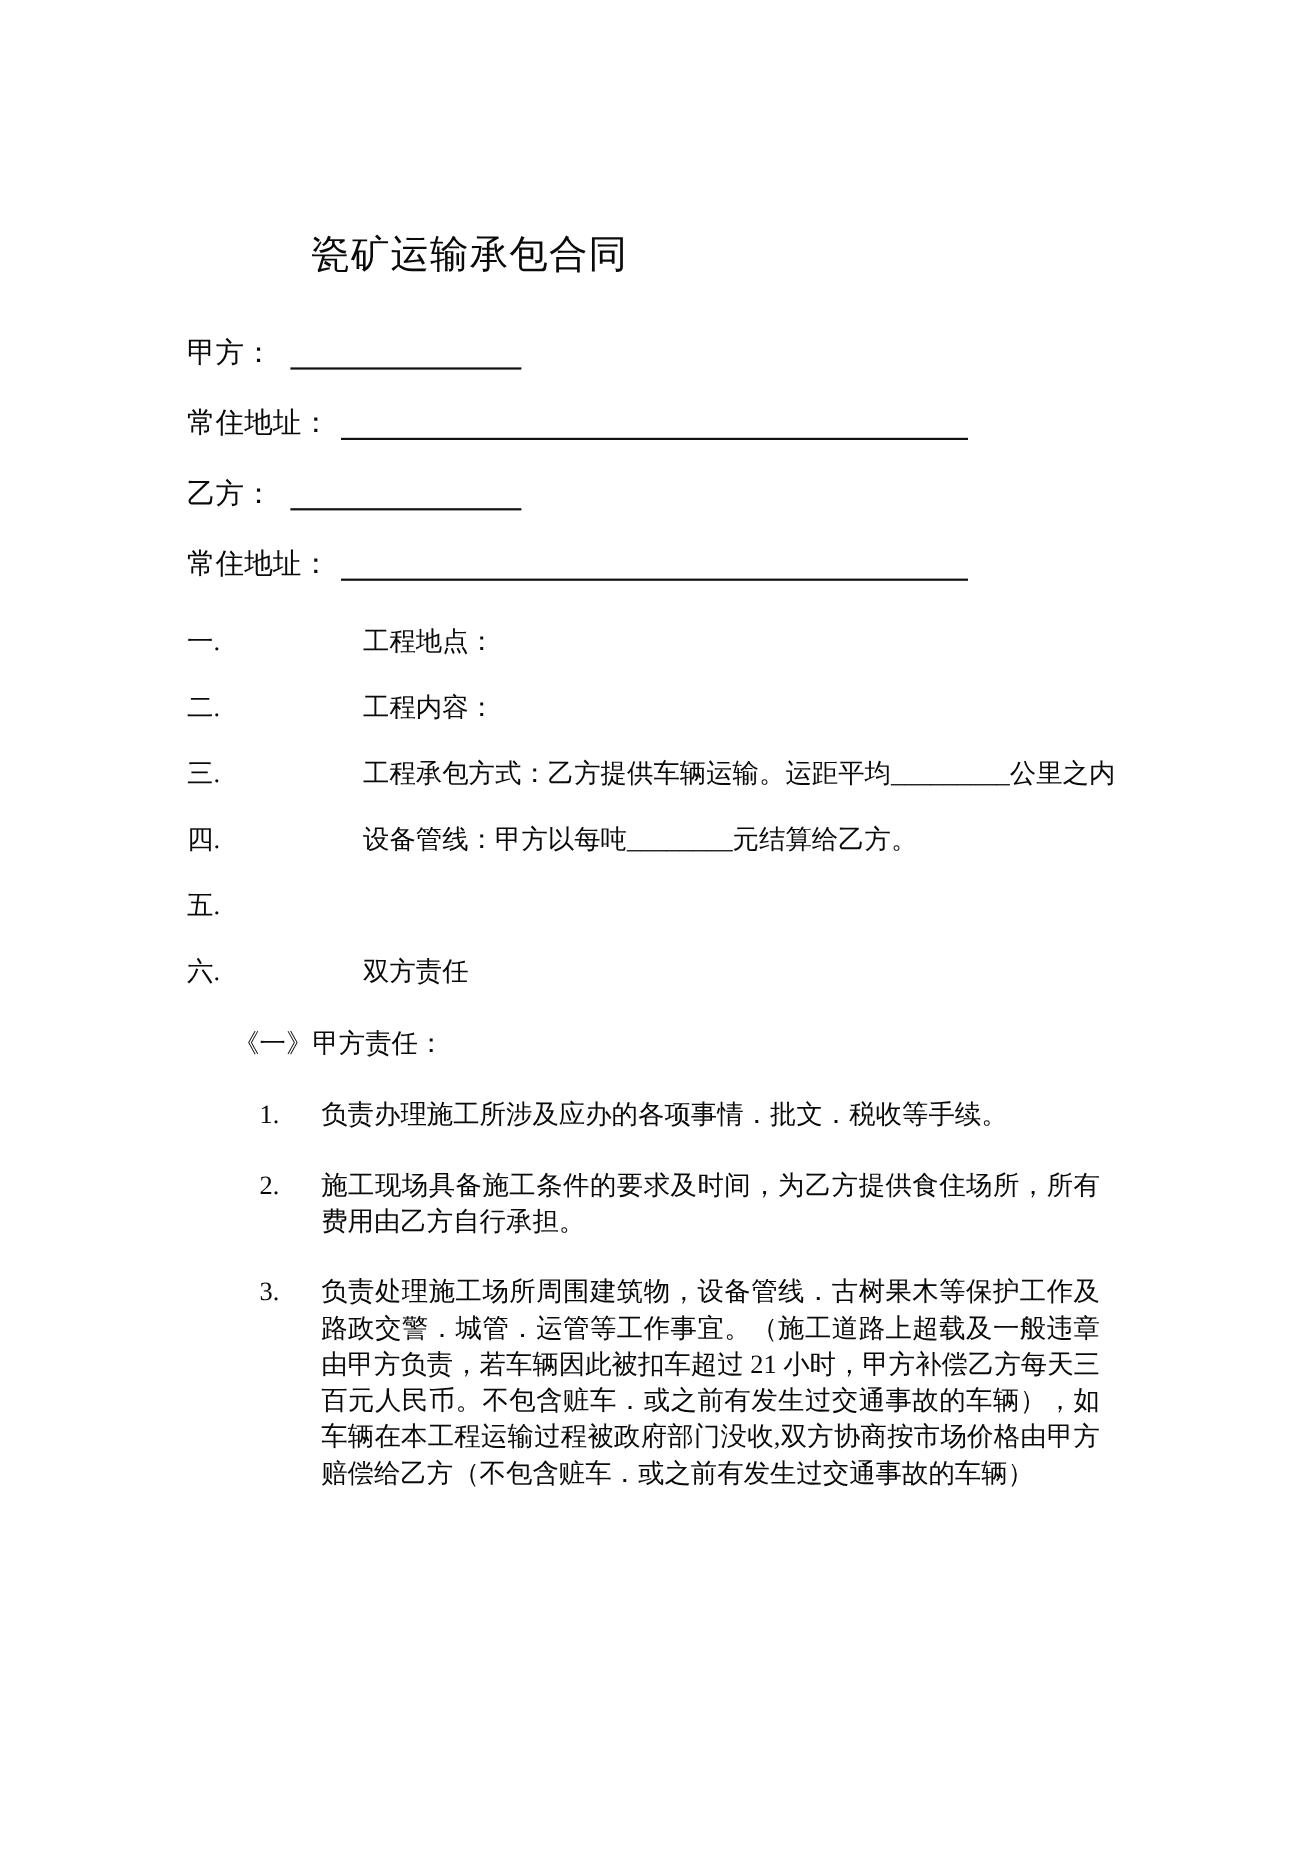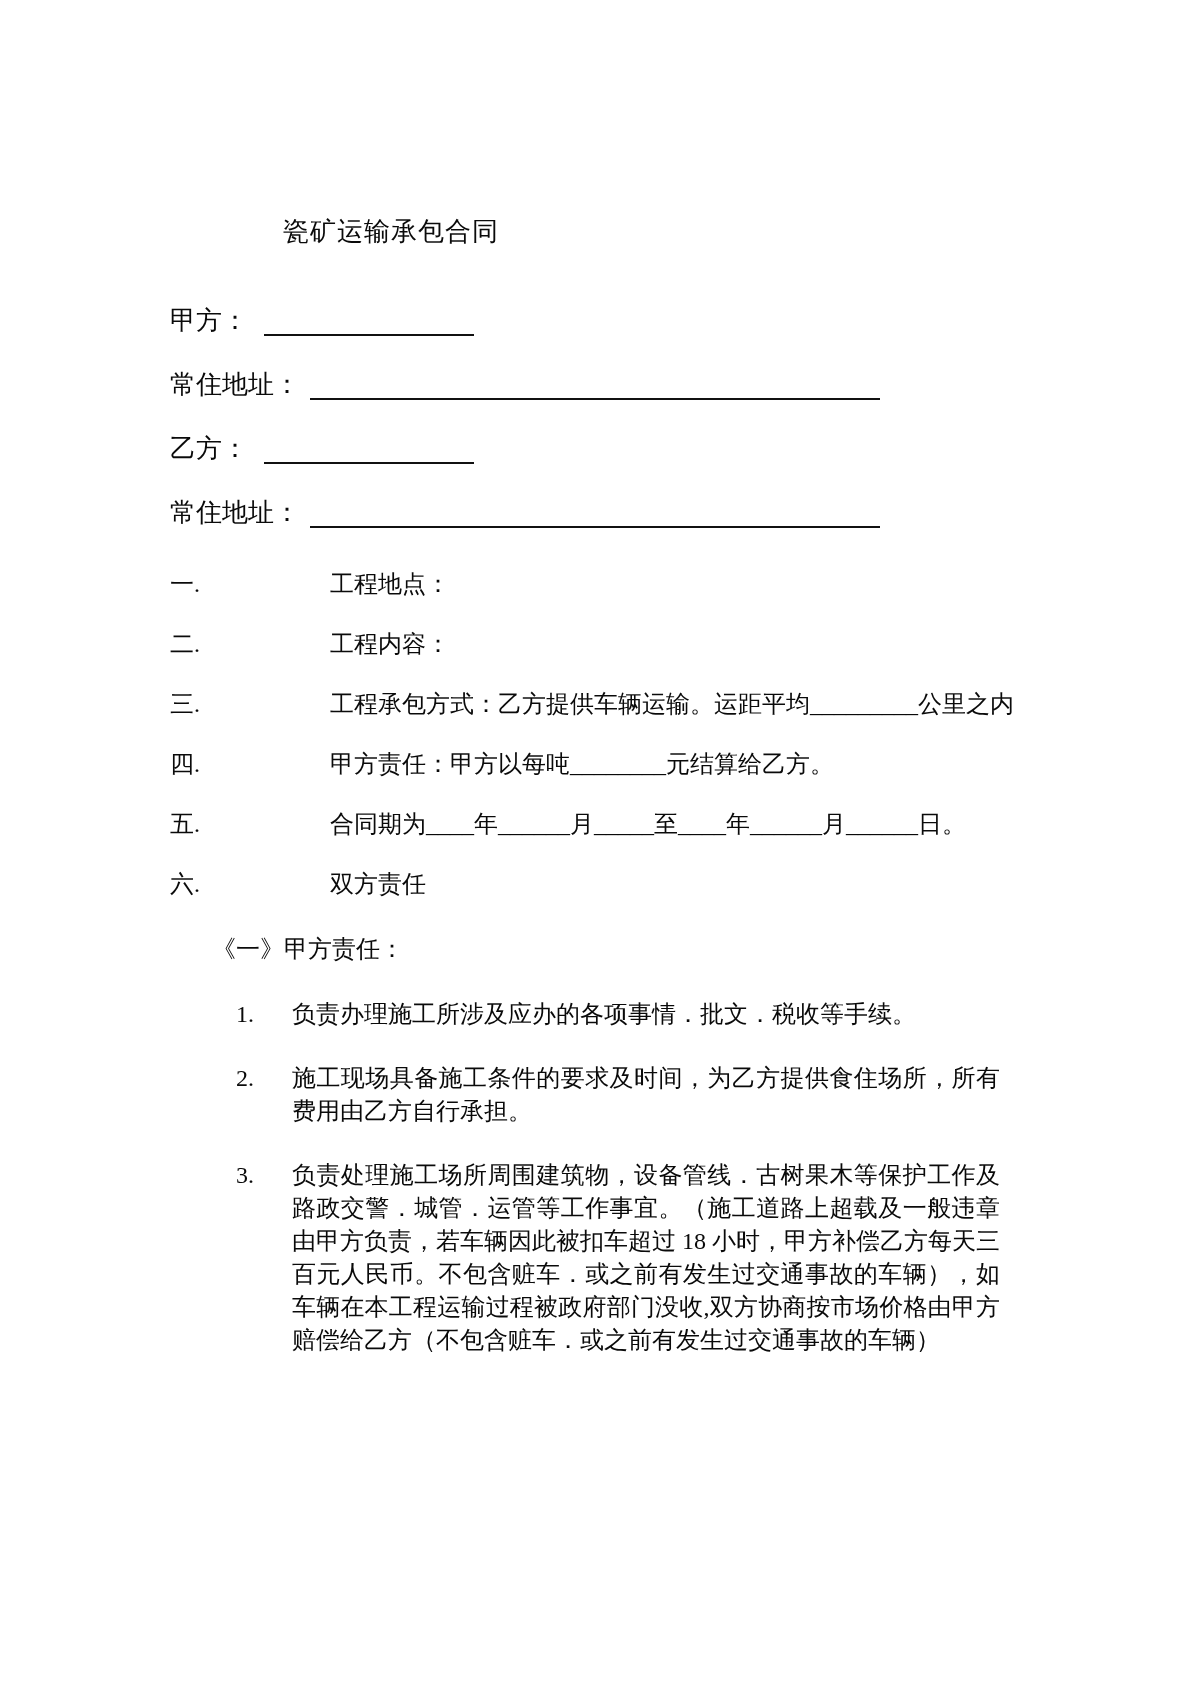--- a/index.html
+++ b/index.html
@@ -14,21 +14,21 @@
     background: #ffffff;
     color: #0a0a0a;
     font-family: "Liberation Serif", "DejaVu Serif", serif;
     overflow: hidden;
   }
   .content {
     padding: 212px 0 0 170px;
     width: 860px;
   }
   .doc-title {
-    font-size: 26px;
+    font-size: 35px;
     font-weight: normal;
     line-height: 40px;
     margin: 0 0 0 113px;
     letter-spacing: 1px;
   }
   .fields {
     margin-top: 52px;
     font-family: Liberation Mono, monospace;
   }
   .field-row {
@@ -121,43 +121,42 @@
       <div class="clause">
         <span class="clause-num">二.</span>
         <span class="clause-text">工程内容：</span>
       </div>
       <div class="clause">
         <span class="clause-num">三.</span>
         <span class="clause-text">工程承包方式：乙方提供车辆运输。运距平均_________公里之内</span>
       </div>
       <div class="clause">
         <span class="clause-num">四.</span>
-        <span class="clause-text">甲方责任：甲方以每吨________元结算给乙方。</span>
+        <span class="clause-text">设备管线：甲方以每吨________元结算给乙方。</span>
       </div>
       <div class="clause">
         <span class="clause-num">五.</span>
-        <span class="clause-text">合同期为____年______月_____至____年______月______日。</span>
       </div>
       <div class="clause">
         <span class="clause-num">六.</span>
         <span class="clause-text">双方责任</span>
       </div>
     </div>
 
     <div class="duties-heading">《一》甲方责任：</div>
 
     <div>
       <div class="duty">
         <span class="duty-num">1.</span>
         <span class="duty-text">负责办理施工所涉及应办的各项事情．批文．税收等手续。</span>
       </div>
       <div class="duty">
         <span class="duty-num">2.</span>
         <span class="duty-text">施工现场具备施工条件的要求及时间，为乙方提供食住场所，所有费用由乙方自行承担。</span>
       </div>
       <div class="duty">
         <span class="duty-num">3.</span>
-        <span class="duty-text">负责处理施工场所周围建筑物，设备管线．古树果木等保护工作及路政交警．城管．运管等工作事宜。（施工道路上超载及一般违章由甲方负责，若车辆因此被扣车超过 18 小时，甲方补偿乙方每天三百元人民币。不包含赃车．或之前有发生过交通事故的车辆），如车辆在本工程运输过程被政府部门没收,双方协商按市场价格由甲方赔偿给乙方（不包含赃车．或之前有发生过交通事故的车辆）</span>
+        <span class="duty-text">负责处理施工场所周围建筑物，设备管线．古树果木等保护工作及路政交警．城管．运管等工作事宜。（施工道路上超载及一般违章由甲方负责，若车辆因此被扣车超过 21 小时，甲方补偿乙方每天三百元人民币。不包含赃车．或之前有发生过交通事故的车辆），如车辆在本工程运输过程被政府部门没收,双方协商按市场价格由甲方赔偿给乙方（不包含赃车．或之前有发生过交通事故的车辆）</span>
       </div>
     </div>
 
   </div>
 </div>
 
 </body></html>

